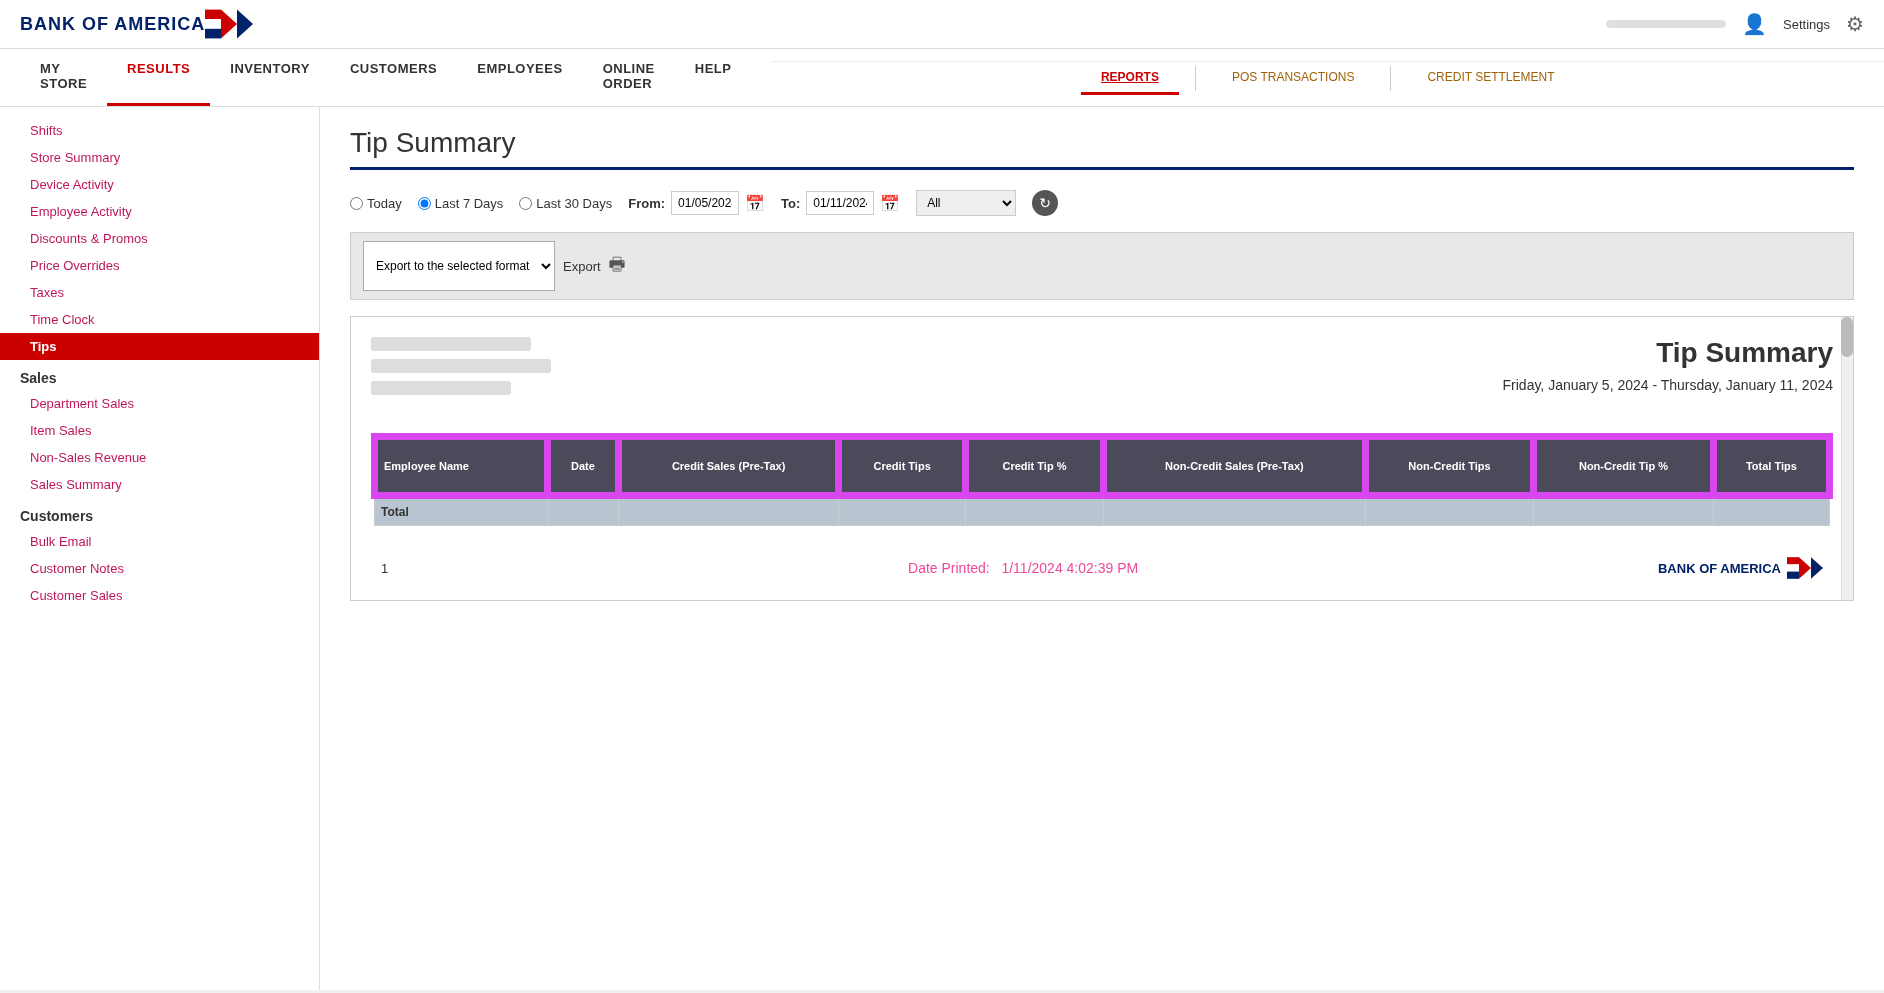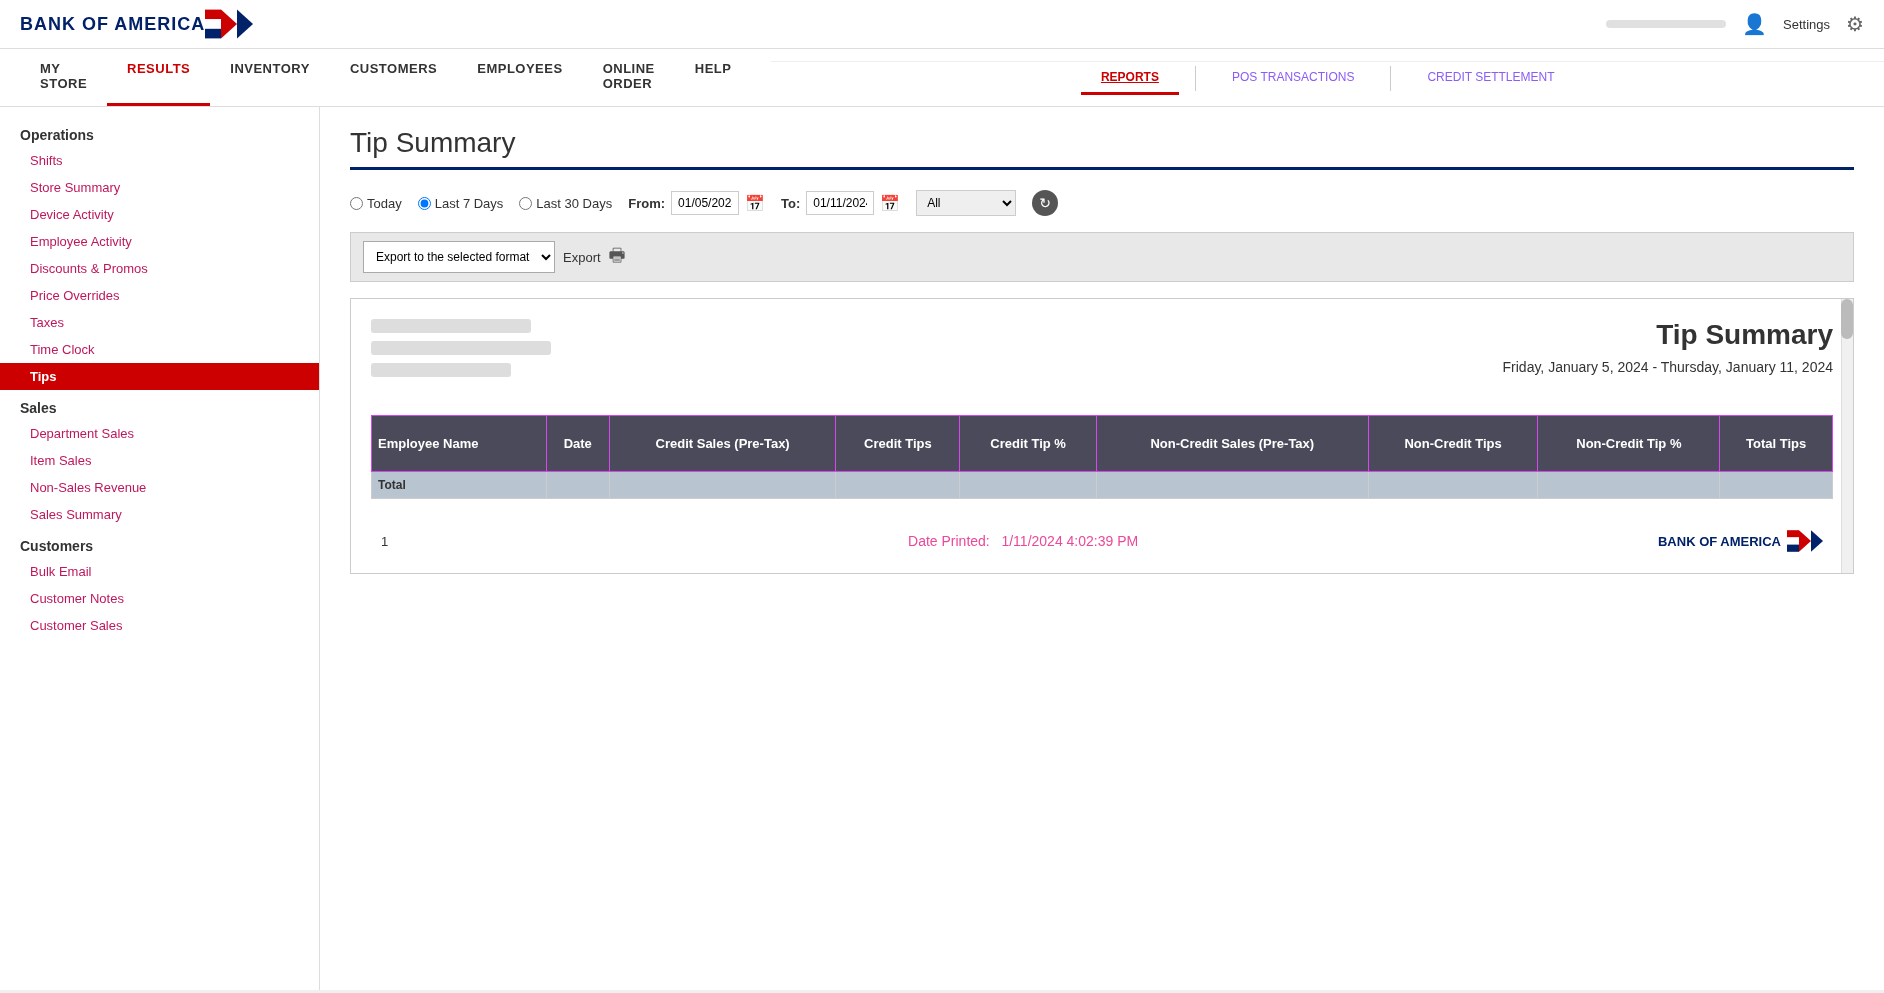--- a/index.html
+++ b/index.html
@@ -14,21 +14,21 @@
     .person-icon { font-size: 20px; color: #666; cursor: pointer; }
     .settings-text { font-size: 13px; color: #333; cursor: pointer; }
     .gear-icon { font-size: 20px; color: #666; cursor: pointer; }
 
     
     .main-nav { background: #fff; border-bottom: 1px solid #ddd; display: flex; flex-direction: row; align-items: center; }
     .main-nav-items { display: flex; gap: 0; padding: 0 20px; }
     .main-nav-item { padding: 12px 20px; font-size: 13px; font-weight: bold; color: #333; cursor: pointer; text-decoration: none; border-bottom: 3px solid transparent; letter-spacing: 0.5px; }
     .main-nav-item.active { color: #c00; border-bottom: 3px solid #c00; }
     .sub-nav { display: flex; gap: 16px; border-top: 1px solid #eee; width: 100%; justify-content: center; padding: 0 20px; }
-    .sub-nav-item { padding: 8px 20px; font-size: 12px; color: #8b5cf6; cursor: pointer; border-bottom: 3px solid transparent; text-decoration: none; }
+    .sub-nav-item { padding: 8px 20px; font-size: 12px; color: #a16207; cursor: pointer; border-bottom: 3px solid transparent; text-decoration: none; }
     .sub-nav-item.active { color: #c00; border-bottom: 3px solid #c00; font-weight: bold; text-decoration: underline; }
     .sub-nav-divider { width: 1px; background: #ccc; margin: 4px 0; }
 
     
     .page-layout { display: flex; background: #fff; min-height: calc(100vh - 110px); }
 
     
     .sidebar { width: 320px; min-width: 320px; background: #fff; border-right: 1px solid #ddd; padding: 10px 0; overflow-y: auto; }
     .sidebar-section-title { font-size: 14px; font-weight: bold; color: #333; padding: 10px 20px 4px 20px; }
     .sidebar-item { padding: 6px 20px 6px 30px; font-size: 13px; color: #be185d; cursor: pointer; }
@@ -46,33 +46,33 @@
     .radio-label input { cursor: pointer; }
     .date-group { display: flex; align-items: center; gap: 6px; }
     .date-label { font-size: 13px; font-weight: bold; }
     .date-input { border: 1px solid #ccc; padding: 4px 6px; font-size: 12px; width: 68px; }
     .cal-icon { font-size: 16px; cursor: pointer; color: #555; }
     .dropdown-filter { border: 1px solid #ccc; padding: 4px 6px; font-size: 12px; width: 100px; }
     .refresh-btn { background: #555; color: #fff; border: none; border-radius: 50%; width: 26px; height: 26px; cursor: pointer; font-size: 14px; display: flex; align-items: center; justify-content: center; }
 
     
     .export-bar { background: #e8e8e8; border: 1px solid #ccc; padding: 8px 12px; display: flex; align-items: center; gap: 8px; margin-bottom: 16px; }
-    .export-select { border: 1px solid #aaa; padding: 7px 8px; font-size: 12px; background: #fff; cursor: pointer; }
+    .export-select { border: 1px solid #aaa; padding: 16px 8px; font-size: 12px; background: #fff; cursor: pointer; }
     .export-btn { font-size: 13px; color: #333; cursor: pointer; background: none; border: none; }
     .print-icon { font-size: 18px; cursor: pointer; color: #555; }
     .blurred-info { color: #ccc; background: #ddd; height: 14px; border-radius: 3px; margin-bottom: 8px; }
     .blurred-1 { width: 160px; }
     .blurred-2 { width: 180px; }
     .blurred-3 { width: 140px; }
     .report-title { text-align: right; font-size: 28px; font-weight: bold; color: #333; margin-bottom: 8px; }
     .report-date-range { text-align: right; font-size: 14px; color: #333; margin-bottom: 20px; }
 
     
     .report-table { width: 100%; border-collapse: collapse; font-size: 12px; }
-    .report-table th { background: #4a4a5a; color: #fff; padding: 20px 6px; text-align: center; border: 1px solid #d946ef; font-size: 13px; vertical-align: middle; }
+    .report-table th { background: #4a4a5a; color: #fff; padding: 20px 6px; text-align: center; border: 7px solid #d946ef; font-size: 11px; vertical-align: middle; }
     .report-table th.left { text-align: left; }
     .report-table td { padding: 6px 6px; text-align: center; border: 1px solid #ccc; }
     .report-table tr.total-row td { background: #b8c4d0; font-weight: bold; }
     .report-table tr.total-row td.label { text-align: left; padding-left: 6px; }
 
     
     .report-footer { display: flex; align-items: center; justify-content: space-between; margin-top: 30px; padding: 0 10px; }
     .page-num { font-size: 13px; color: #333; }
     .footer-center { font-size: 14px; color: #ec4899; }
     .footer-logo { display: flex; align-items: center; gap: 6px; }
@@ -127,21 +127,20 @@
     <a class="sub-nav-item">POS TRANSACTIONS</a>
     <div class="sub-nav-divider"></div>
     <a class="sub-nav-item">CREDIT SETTLEMENT</a>
   </div>
 </div>
 
 <div class="page-layout">
 
   <div class="sidebar">
 
-    <div class="sidebar-section-title">Operations</div>
     <div class="sidebar-item">Shifts</div>
     <div class="sidebar-item">Store Summary</div>
     <div class="sidebar-item">Device Activity</div>
     <div class="sidebar-item">Employee Activity</div>
     <div class="sidebar-item">Discounts &amp; Promos</div>
     <div class="sidebar-item">Price Overrides</div>
     <div class="sidebar-item">Taxes</div>
     <div class="sidebar-item">Time Clock</div>
     <div class="sidebar-item active">Tips</div>
 

